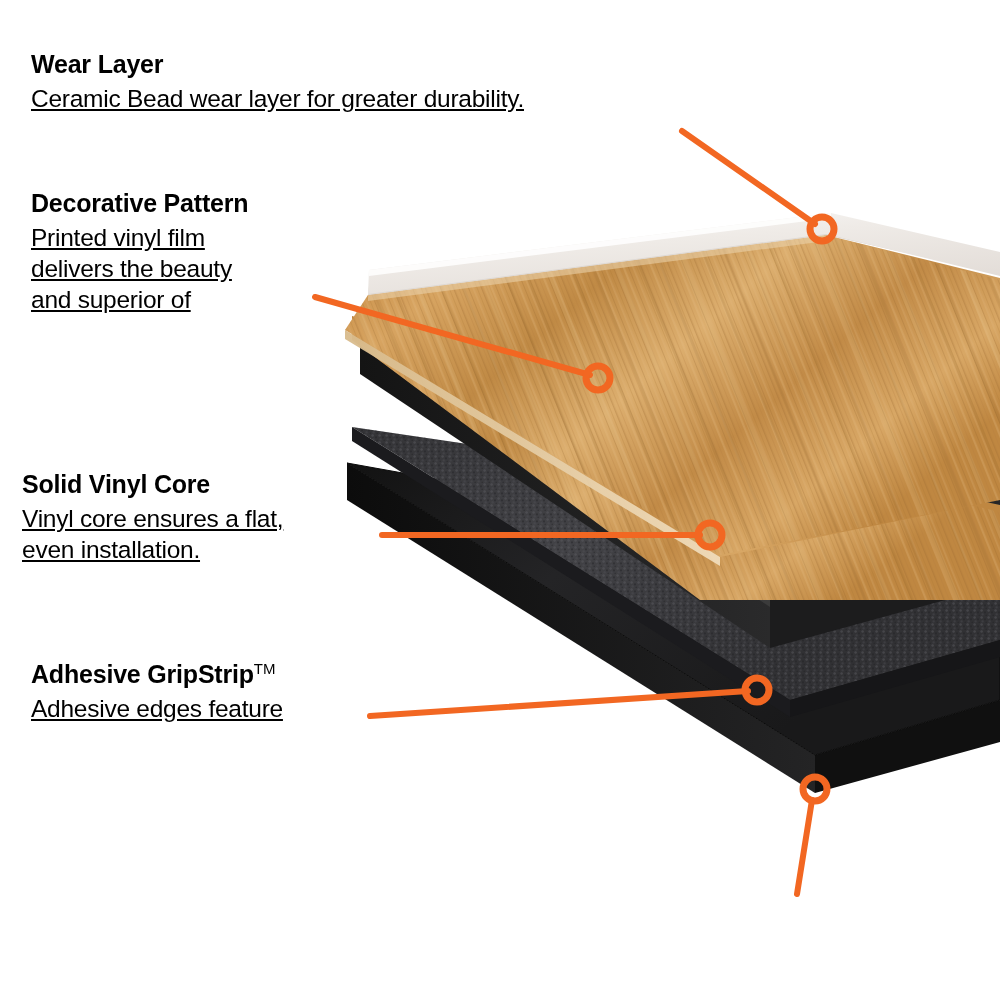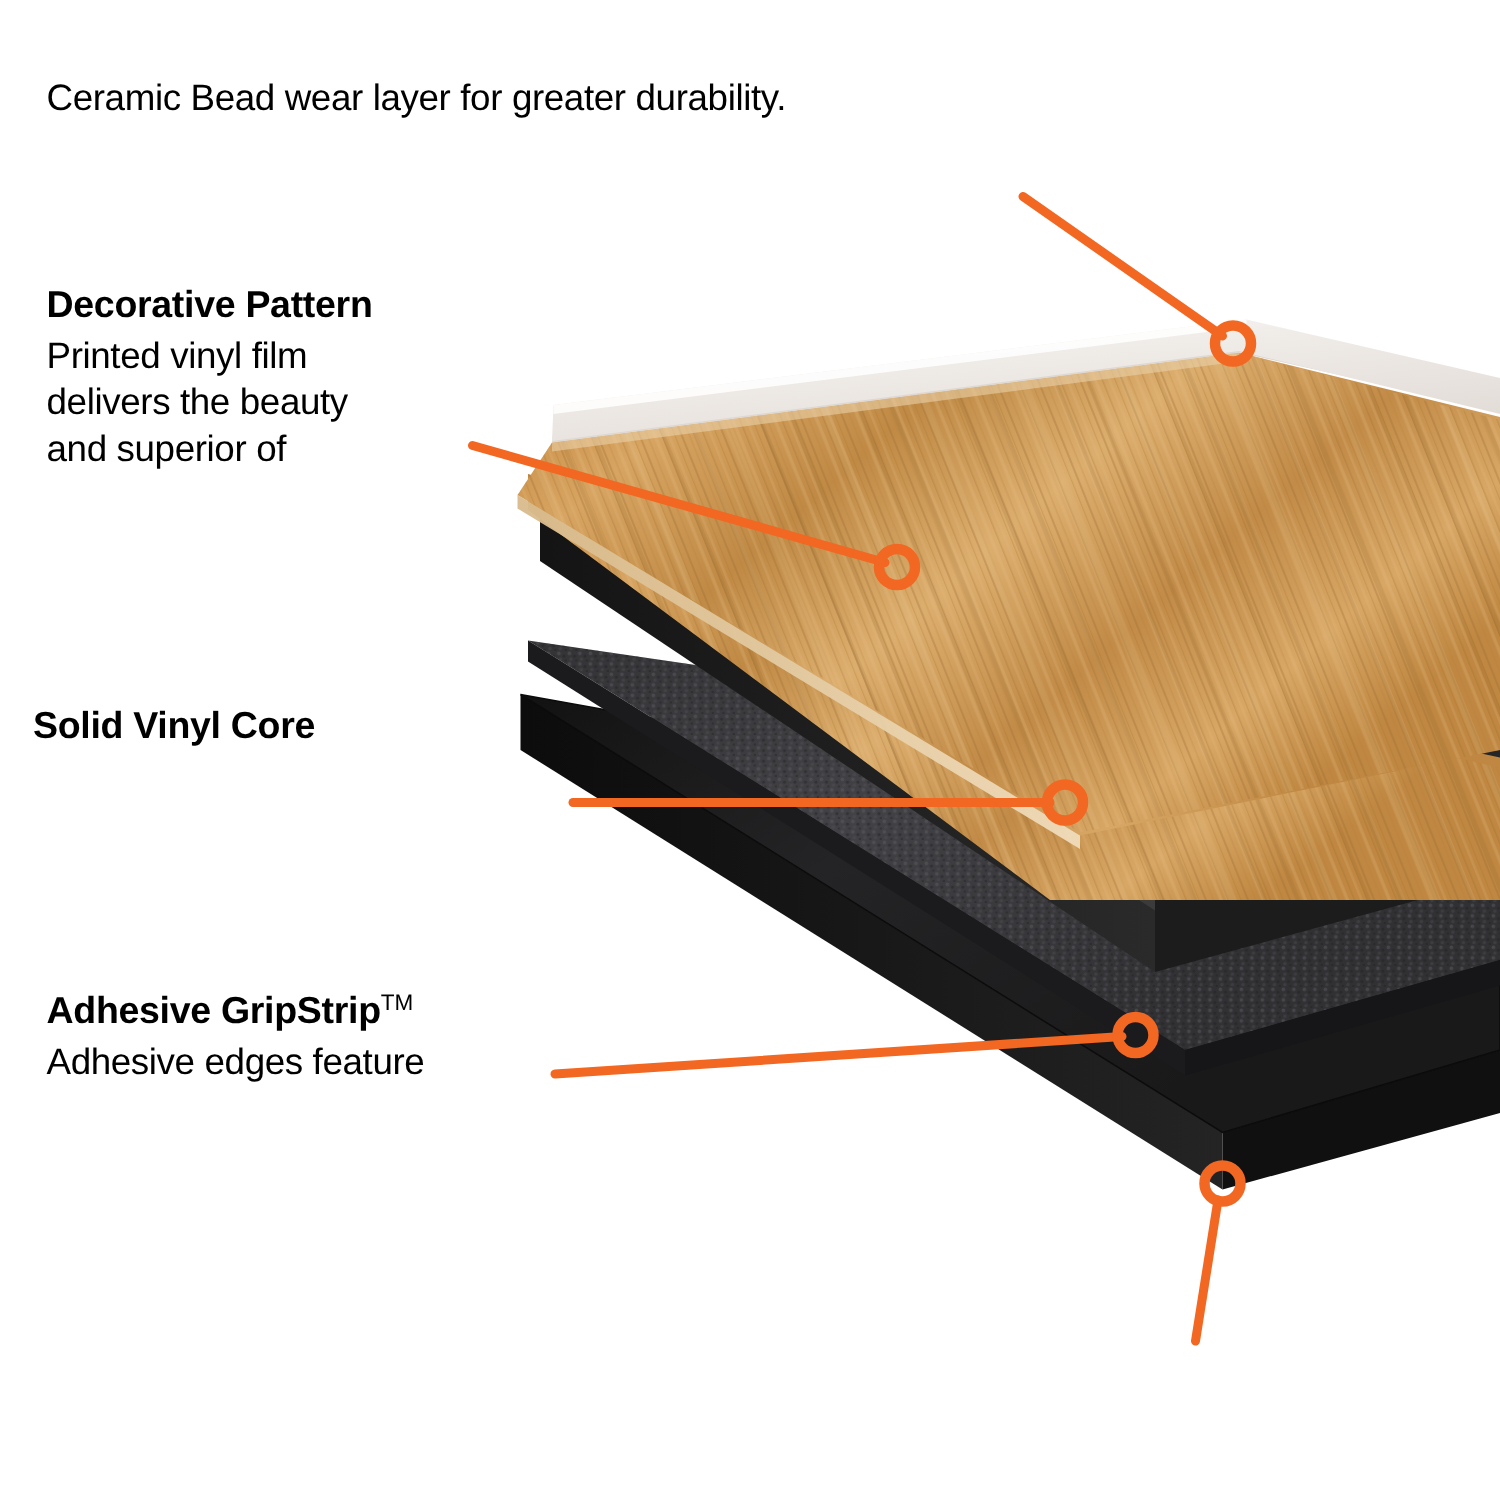--- a/index.html
+++ b/index.html
@@ -42,21 +42,21 @@
     margin: 0 0 3px 0;
     white-space: nowrap;
   }
   .callout .c-body {
     font-weight: normal;
     font-size: 24.5px;
     line-height: 1.27;
     letter-spacing: -0.25px;
     margin: 0;
   }
-  .callout .c-body .ln { display: block; }
+  .callout .c-body .ln { display: block; text-decoration: underline; }
   .tm {
     font-size: 0.60em;
     vertical-align: 0.62em;
     letter-spacing: 0;
     font-weight: normal;
   }
 
   #callout-wear        { left: 31px;  top: 50px;  width: 690px; }
   #callout-decorative  { left: 31px;  top: 189px; width: 300px; }
   #callout-core        { left: 22px;  top: 470px; width: 380px; }
@@ -206,36 +206,41 @@
     <g fill="none" stroke="#F26722" stroke-width="7">
       <circle cx="822" cy="229" r="12"></circle>
       <circle cx="598" cy="378" r="12"></circle>
       <circle cx="710" cy="535" r="12"></circle>
       <circle cx="757" cy="690" r="12"></circle>
       <circle cx="815" cy="789" r="12"></circle>
     </g>
   </svg>
 
   <div class="callout" id="callout-wear">
+    <div class="c-title">Wear Layer</div>
     <div class="c-body">
       <span class="ln">Ceramic Bead wear layer for greater durability.</span>
     </div>
   </div>
 
   <div class="callout" id="callout-decorative">
     <div class="c-title">Decorative Pattern</div>
     <div class="c-body">
       <span class="ln">Printed vinyl film</span>
       <span class="ln">delivers the beauty</span>
       <span class="ln">and superior of</span>
     </div>
   </div>
 
   <div class="callout" id="callout-core">
     <div class="c-title">Solid Vinyl Core</div>
+    <div class="c-body">
+      <span class="ln">Vinyl core ensures a flat,</span>
+      <span class="ln">even installation.</span>
+    </div>
   </div>
 
   <div class="callout" id="callout-grip">
     <div class="c-title"><span>Adhesive GripStrip</span><span class="tm">TM</span></div>
     <div class="c-body">
       <span class="ln">Adhesive edges feature</span>
     </div>
   </div>
 
 

